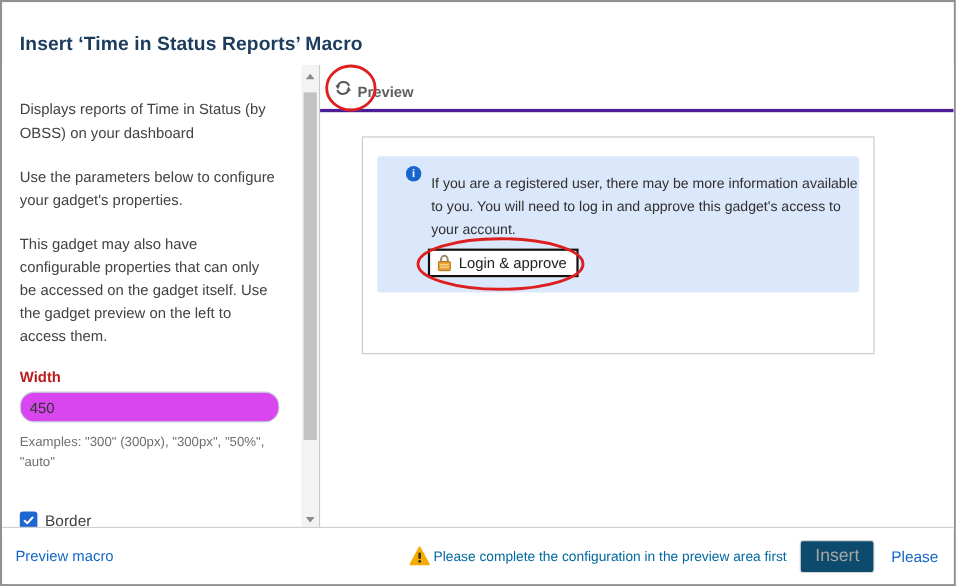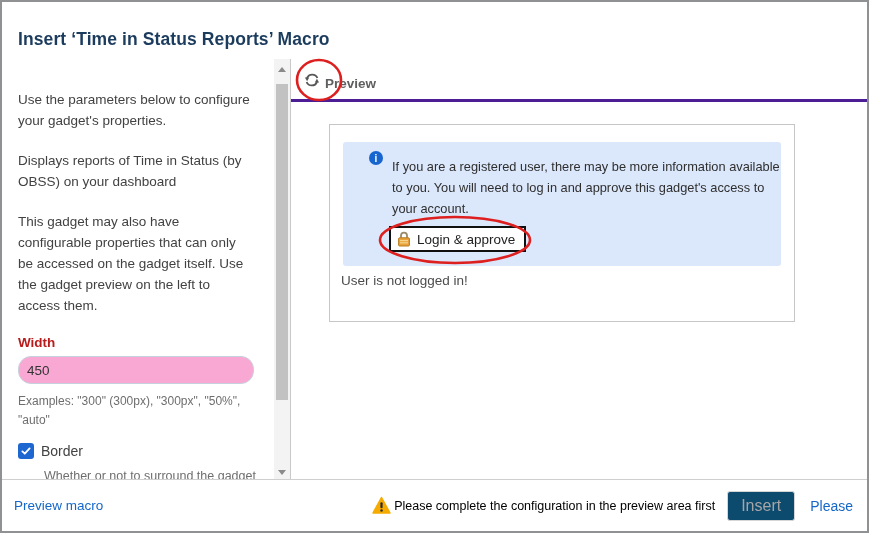--- a/index.html
+++ b/index.html
@@ -24,25 +24,25 @@
 
   
   .left-panel {
     position:absolute; left:0; top:0; width:272px; height:424px;
     padding:30px 16px 0 16px; overflow:hidden; background:#fff;
   }
   .desc-para { width:233px; font-size:13.5px; line-height:21px; color:#424242; margin-bottom:19px; }
   .field-label { font-size:13.5px; font-weight:700; color:#b91c1c; margin:3px 0 6px; }
   .width-input {
     width:236px; height:28px; border:1px solid #c7d1dd; border-radius:13px;
-    background:#f9a8d4; font-family:inherit; font-size:13.5px; color:#333;
+    background:#d946ef; font-family:inherit; font-size:13.5px; color:#333;
     padding:0 8px; outline:none; display:block;
   }
   .field-help { width:233px; font-size:12px; line-height:19px; color:#6e6e6e; margin-top:8px; }
-  .checkbox-row { display:flex; align-items:center; margin-top:13px; }
+  .checkbox-row { display:flex; align-items:center; margin-top:35px; }
   .checkbox {
     width:16px; height:16px; border-radius:3px; background:#1e66d0;
     display:inline-flex; align-items:center; justify-content:center; cursor:pointer; flex:0 0 auto;
   }
   .checkbox svg { display:block; }
   .checkbox-label { font-size:14px; color:#424242; margin-left:7px; }
   .checkbox-help { width:212px; font-size:12.5px; line-height:20px; color:#6e6e6e; margin:7px 0 0 26px; }
 
   
   .scrollbar {
@@ -93,41 +93,41 @@
 
   
   .dlg-footer {
     position:absolute; left:0; right:0; bottom:0; height:52px;
     border-top:1px solid #cfcfcf; background:#fff;
     display:flex; align-items:center; padding:0 14px 0 12px;
   }
   .select-macro-link { font-size:13.5px; color:#1467c8; text-decoration:none; cursor:pointer; }
   .footer-right { margin-left:auto; display:flex; align-items:center; }
   .warn-icon { margin-right:3px; display:flex; }
-  .warn-text { font-size:12.5px; color:#000000; margin-right:12px; }
+  .warn-text { font-size:12.5px; color:#0369a1; margin-right:12px; }
   .insert-btn {
     height:30px; padding:0 13px; background:#0c4a6e; border:1px solid #d6d6d6;
     border-radius:3px; color:#a6a6a6; font-family:inherit; font-size:16px; margin-right:15px;
   }
   .cancel-link { font-size:14px; color:#1467c8; text-decoration:none; cursor:pointer; }
 </style>
 </head>
 <body>
 
 <div class="dialog">
 
   <div class="dlg-header">
     <div class="dlg-title">Insert ‘Time in Status Reports’ Macro</div>
   </div>
 
   <div class="dlg-body">
 
     <div class="left-panel">
+      <p class="desc-para">Displays reports of Time in Status (by OBSS) on your dashboard</p>
       <p class="desc-para">Use the parameters below to configure your gadget's properties.</p>
-      <p class="desc-para">Displays reports of Time in Status (by OBSS) on your dashboard</p>
       <p class="desc-para">This gadget may also have configurable properties that can only be accessed on the gadget itself. Use the gadget preview on the left to access them.</p>
 
       <div class="field-label">Width</div>
       <input class="width-input" type="text" value="450" style="">
       <div class="field-help">Examples: "300" (300px), "300px", "50%", "auto"</div>
 
       <div class="checkbox-row">
         <span class="checkbox" role="checkbox" aria-checked="true">
           <svg width="12" height="12" viewBox="0 0 16 16">
             <polyline points="3.2,8.6 6.4,11.6 12.8,4.6" fill="none" stroke="#fff" stroke-width="2.4" stroke-linecap="round" stroke-linejoin="round"></polyline>
@@ -168,21 +168,20 @@
           <button class="login-btn">
             <svg width="14" height="16" viewBox="0 0 14 16">
               <path d="M4 7 V4.6 A 3 3 0 0 1 10 4.6 V7" fill="none" stroke="#9a8a6a" stroke-width="1.8"></path>
               <rect x="1.6" y="6.8" width="10.8" height="8.2" rx="1" fill="#e8a33d" stroke="#b97c1e" stroke-width="1"></rect>
               <rect x="3" y="9" width="8" height="1.2" fill="#f6d48a"></rect>
               <rect x="3" y="11.2" width="8" height="1.2" fill="#f6d48a"></rect>
             </svg>
             <span>Login &amp; approve</span>
           </button>
         </div>
-        <div class="status-text">User is not logged in!</div>
       </div>
 
       <svg class="annotation" style="left:85px; top:155px;" width="158" height="52">
         <ellipse cx="79" cy="26" rx="75" ry="23" fill="none" stroke="#dd1f1f" stroke-width="2.6"></ellipse>
       </svg>
     </div>
   </div>
 
   <div class="dlg-footer">
     <a class="select-macro-link">Preview macro</a>

